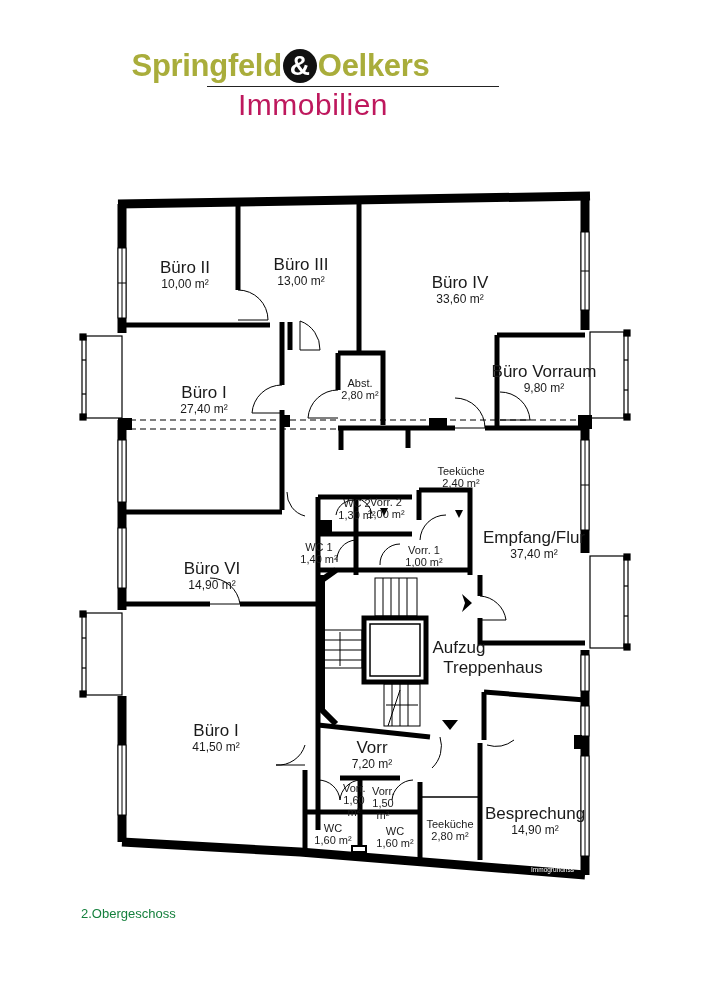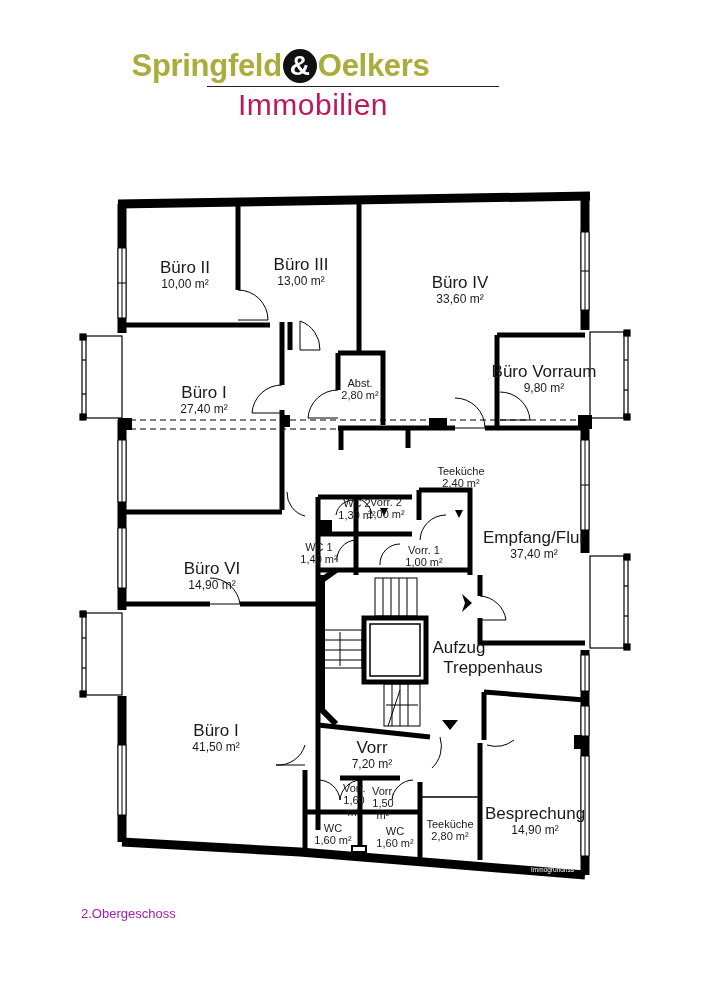--- a/index.html
+++ b/index.html
@@ -9,21 +9,21 @@
   .logo-brand .amp { display: inline-block; width: 34px; height: 34px; line-height: 34px; border-radius: 50%; background: #111; color: #fff; text-align: center; font-size: 28px; vertical-align: 1px; margin: 0 1px; }
   .logo-rule { position: absolute; left: 207px; top: 40px; width: 292px; height: 1px; background: #222; }
   .logo-sub { position: absolute; top: 42px; left: 0; width: 626px; text-align: center; font-size: 30px; color: #be185d; letter-spacing: 0.5px; }
   svg.plan { position: absolute; left: 0; top: 0; width: 706px; height: 1000px; }
   .room { position: absolute; text-align: center; transform: translate(-50%, -50%); white-space: nowrap; line-height: 1.1; }
   .room .name { font-size: 17px; display: block; }
   .room .area { font-size: 12px; display: block; }
   .room.small .name { font-size: 11px; }
   .room.small .area { font-size: 11px; }
   .credit { position: absolute; left: 531px; top: 866px; font-size: 6.5px; color: #fff; }
-  .floor-label { position: absolute; left: 81px; top: 906px; font-size: 13px; color: #a21caf; }
+  .floor-label { position: absolute; left: 81px; top: 906px; font-size: 13px; color: #15803d; }
 </style>
 </head>
 <body>
 
 <div class="logo">
   <div class="logo-brand">
     <span>Springfeld</span><span class="amp">&amp;</span><span>Oelkers</span>
   </div>
   <div class="logo-rule"></div>
   <div class="logo-sub">Immobilien</div>

